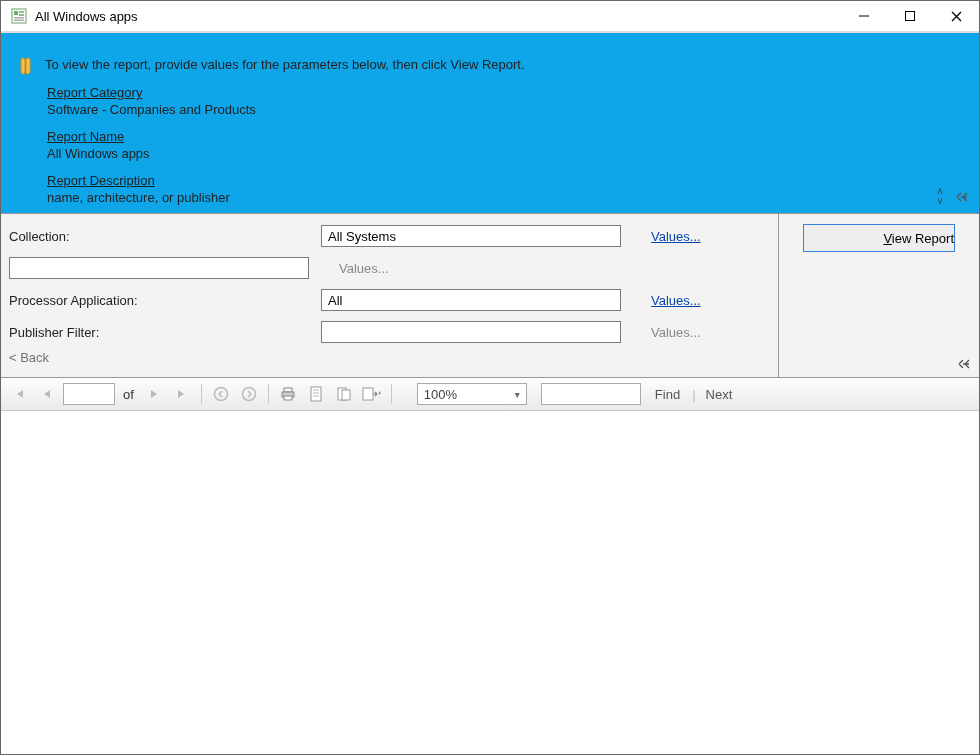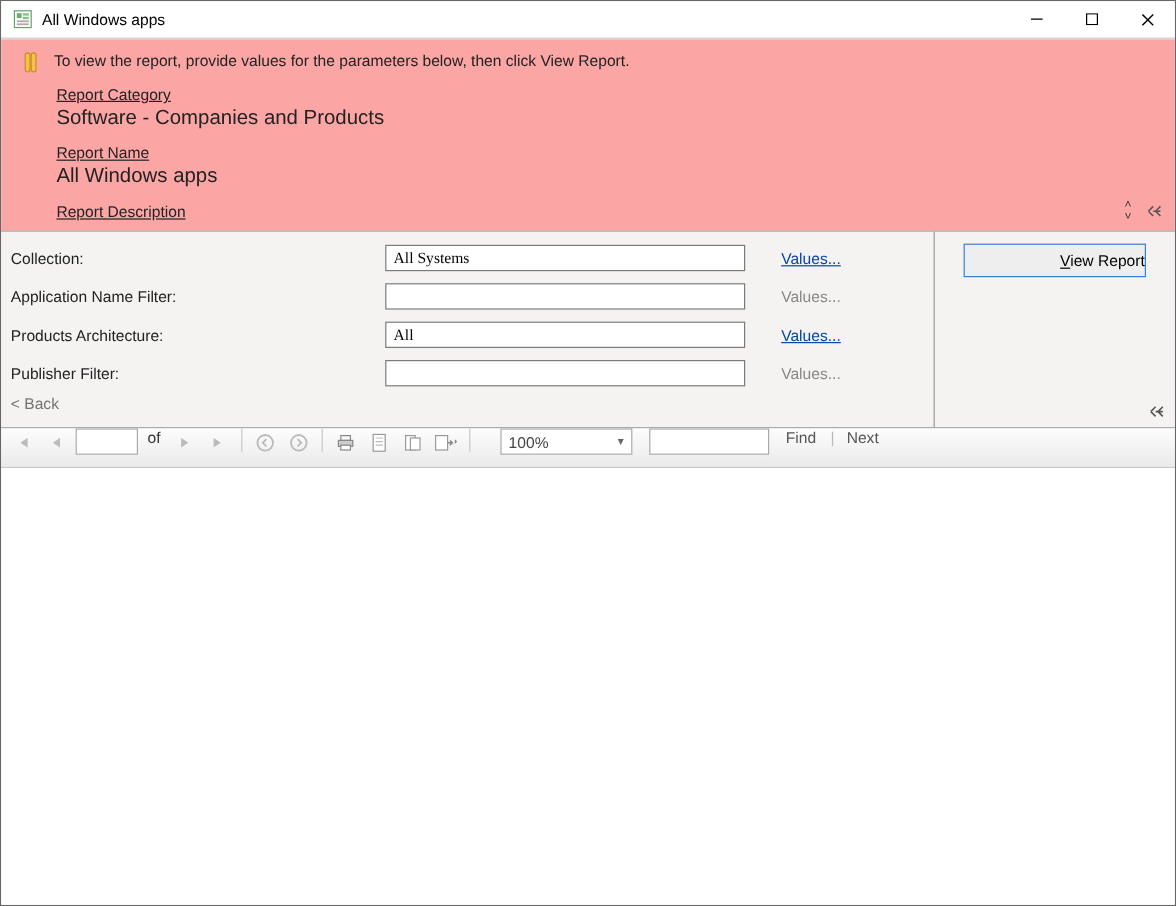--- a/index.html
+++ b/index.html
@@ -47,22 +47,22 @@
     height: 30px;
     display: flex;
     align-items: center;
     justify-content: center;
     font-size: 14px;
     color: #000;
   }
 
   
   .info-panel {
-    background: #fca5a5;
-    padding: 10px 16px 8px 16px;
+    background: #0ea5e9;
+    padding: 24px 16px 8px 16px;
     position: relative;
     border-top: 1px solid #ddd;
   }
   .info-row {
     display: flex;
     align-items: flex-start;
   }
   .info-icon {
     width: 18px;
     height: 18px;
@@ -80,21 +80,21 @@
     margin-left: 30px;
     margin-top: 10px;
   }
   .meta-label {
     font-size: 13px;
     color: #222;
     margin-top: 6px;
     text-decoration: underline;
   }
   .meta-value {
-    font-size: 17px;
+    font-size: 13px;
     color: #222;
     margin-top: 2px;
   }
   .info-side {
     position: absolute;
     right: 10px;
     bottom: 6px;
     display: flex;
     align-items: center;
     gap: 12px;
@@ -129,21 +129,20 @@
     color: #222;
   }
   .param-input {
     width: 300px;
     height: 22px;
     border: 1px solid #7a7a7a;
     background: #fff;
     font-size: 13px;
     padding: 0 6px;
     box-sizing: border-box;
-    font-family: Liberation Serif, serif;
   }
   .param-link {
     margin-left: 30px;
     font-size: 13px;
   }
   .param-link.active {
     color: #0645ad;
     text-decoration: underline;
     cursor: pointer;
   }
@@ -183,20 +182,21 @@
     bottom: 6px;
     color: #555;
   }
 
   
   .rv-toolbar {
     height: 32px;
     background: linear-gradient(#fdfdfd, #eaeaea);
     border-bottom: 1px solid #c8c8c8;
     display: flex;
+    align-items: center;
     padding: 0 6px;
     gap: 4px;
   }
   .rv-btn {
     width: 24px;
     height: 24px;
     display: flex;
     align-items: center;
     justify-content: center;
     color: #888;
@@ -309,20 +309,21 @@
         </svg>
       </span>
       <span class="info-text">To view the report, provide values for the parameters below, then click View Report.</span>
     </div>
     <div class="meta-block">
       <div class="meta-label">Report Category</div>
       <div class="meta-value">Software - Companies and Products</div>
       <div class="meta-label" style="margin-top:12px">Report Name</div>
       <div class="meta-value">All Windows apps</div>
       <div class="meta-label" style="margin-top:12px">Report Description</div>
+      <div class="meta-value">name, architecture, or publisher</div>
     </div>
     <div class="info-side">
       <div class="updown">
         <span>˄</span>
         <span>˅</span>
       </div>
       <span style="color:#555;">
         <svg width="14" height="14" viewBox="0 0 14 14">
           <path d="M2 7 L6 3 M2 7 L6 11 M6 7 L12 7 M8 7 L12 3 M8 7 L12 11" stroke="#555" stroke-width="1.3" fill="none"></path>
         </svg>
@@ -331,26 +332,25 @@
   </div>
 
   <div class="params-wrap">
     <div class="params-grid">
       <div class="param-row">
         <div class="param-label">Collection:</div>
         <input type="text" class="param-input" value="All Systems" style="">
         <span class="param-link active">Values...</span>
       </div>
       <div class="param-row">
-        <div class="param-label">Application Name Filter:</div>
         <input type="text" class="param-input" value="" style="">
         <span class="param-link disabled">Values...</span>
       </div>
       <div class="param-row">
-        <div class="param-label">Products Architecture:</div>
+        <div class="param-label">Processor Application:</div>
         <input type="text" class="param-input" value="All" style="">
         <span class="param-link active">Values...</span>
       </div>
       <div class="param-row">
         <div class="param-label">Publisher Filter:</div>
         <input type="text" class="param-input" value="" style="">
         <span class="param-link disabled">Values...</span>
       </div>
       <div class="back-link">&lt; Back</div>
     </div>

